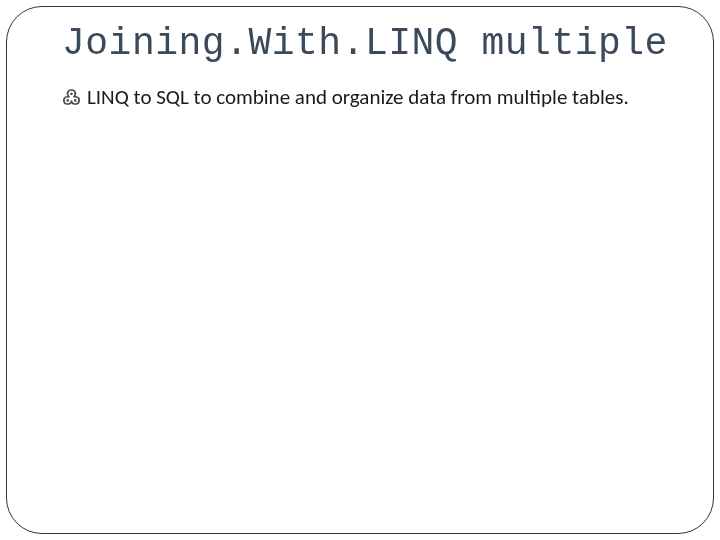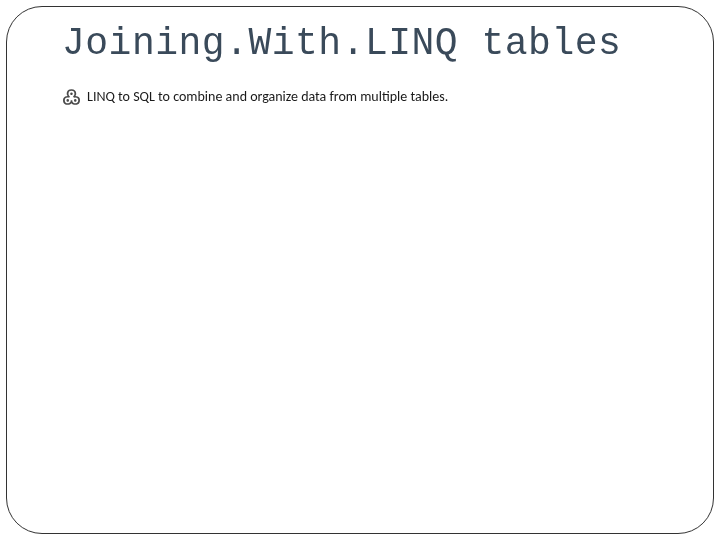--- a/index.html
+++ b/index.html
@@ -44,31 +44,31 @@
       gap: 6px;
     }
     .bullet-icon {
       flex-shrink: 0;
       font-size: 20px;
       line-height: 28px;
       color: #4a4a4a;
       font-family: Calibri, Arial, sans-serif;
     }
     .bullet-text {
-      font-size: 14px;
+      font-size: 21px;
       line-height: 28px;
       color: #1a1a1a;
       font-weight: 400;
     }
   </style>
 </head>
 <body>
 
 <div class="slide-frame"></div>
 
 <div class="content">
-  <h1 class="title">Joining.With.LINQ tables</h1>
+  <h1 class="title">Joining.With.LINQ multiple</h1>
 
   <div class="bullet-row">
     <span class="bullet-icon">߷</span>
     <span class="bullet-text">LINQ to SQL to combine and organize data from multiple tables.</span>
   </div>
 </div>
 
 </body></html>

